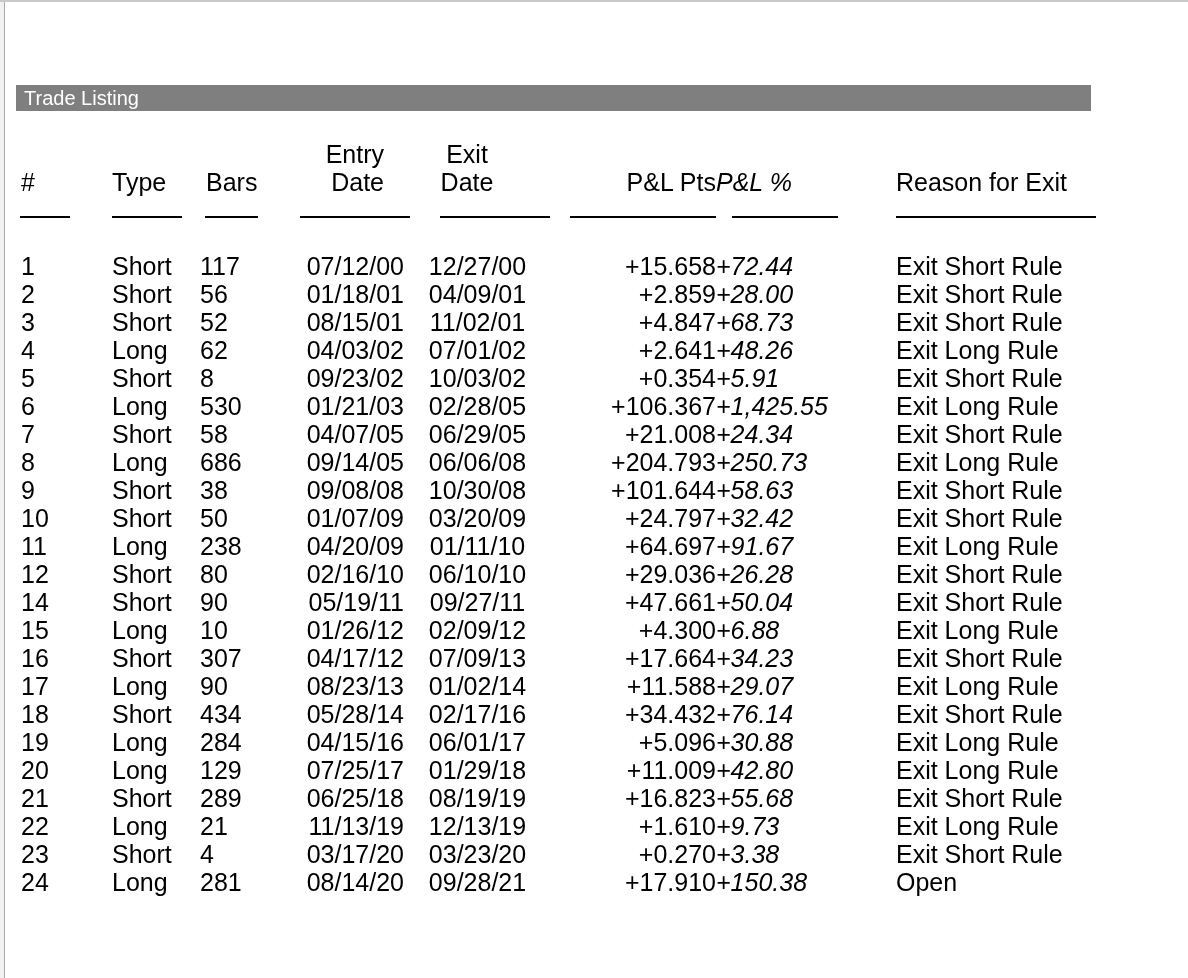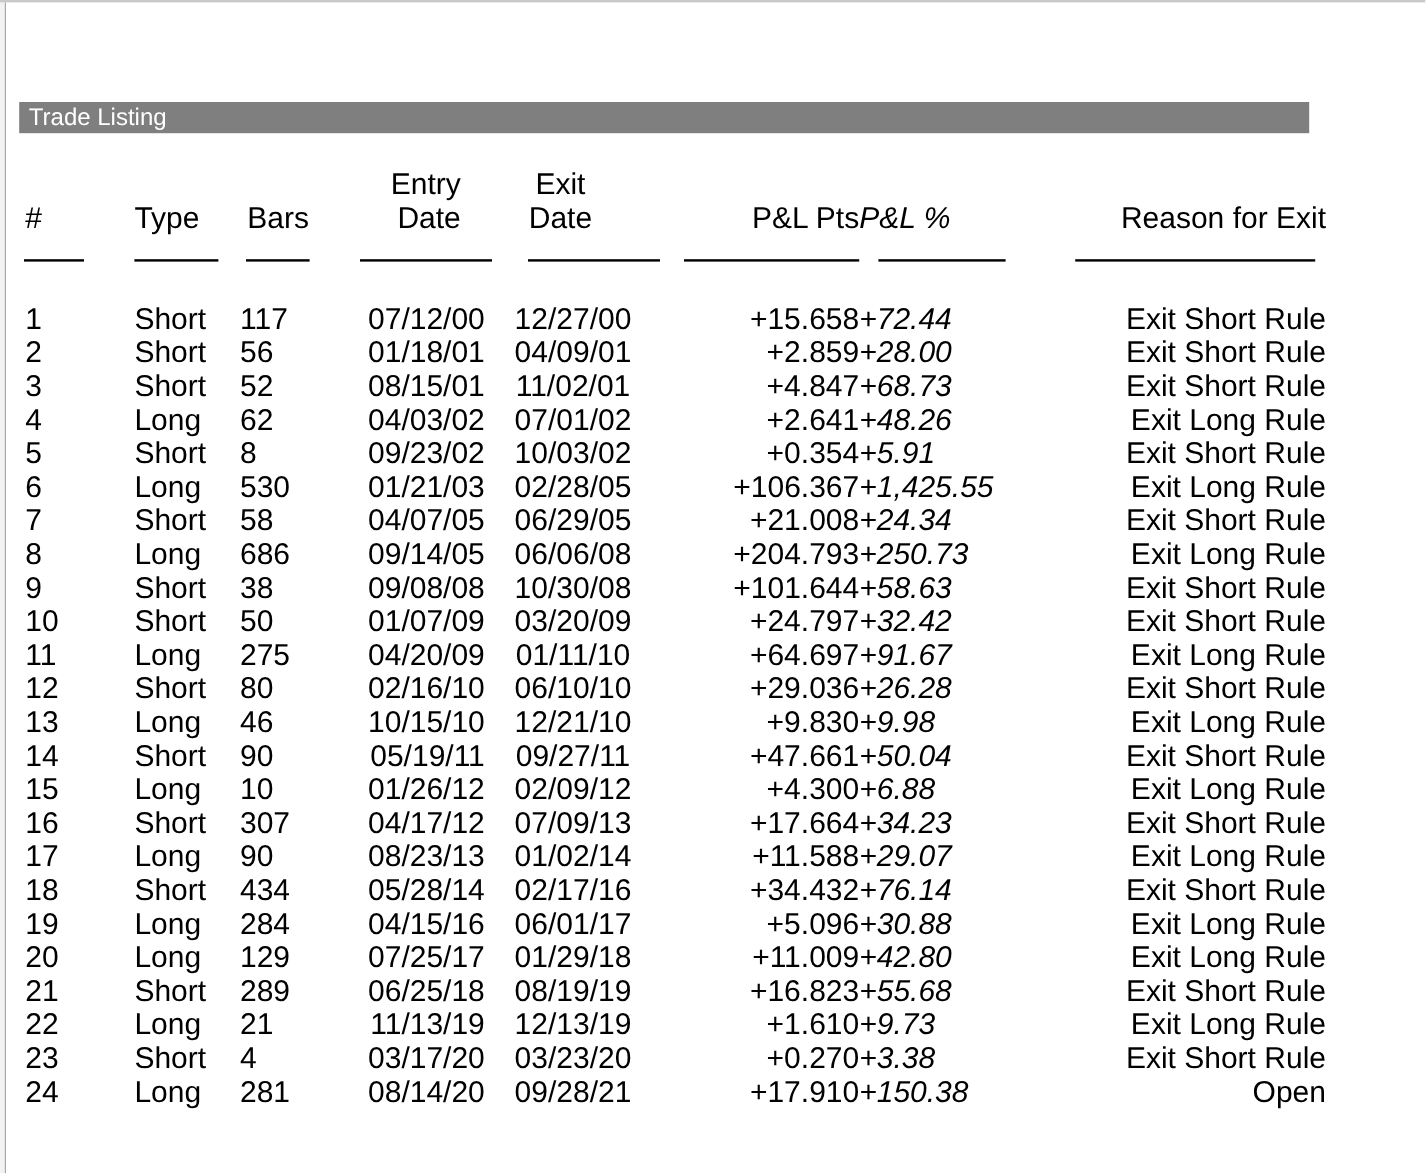--- a/index.html
+++ b/index.html
@@ -87,21 +87,21 @@
   .hline { height: 28px; line-height: 28px; white-space: pre; }
 
   
   .a1 { text-align: left;  padding-left: 5px; }
   .a2 { text-align: left;  padding-left: 6px; }
   .a3 { text-align: left; padding-right: 1px; }
   .a4 { text-align: right; padding-right: 6px; }
   .a5 { text-align: center; padding-right: 5px; }
   .a6 { text-align: right; }
   .a7 { text-align: left; font-style: italic; }
-  .a8 { text-align: right;  padding-left: 58px; }
+  .a8 { text-align: left;  padding-left: 58px; }
   th.a4, th.a5 { padding-right: 26px; }
 
   tr.underline-row td {
     height: 26px;
     padding: 0;
     vertical-align: bottom;
   }
   tr.underline-row td span {
     display: inline-block;
     height: 2px;
@@ -311,46 +311,36 @@
             <td class="a3">50</td>
             <td class="a4">01/07/09</td>
             <td class="a5">03/20/09</td>
             <td class="a6">+24.797</td>
             <td class="a7">+32.42</td>
             <td class="a8">Exit Short Rule</td>
           </tr>
           <tr>
             <td class="a1">11</td>
             <td class="a2">Long</td>
-            <td class="a3">275</td>
+            <td class="a3">238</td>
             <td class="a4">04/20/09</td>
             <td class="a5">01/11/10</td>
             <td class="a6">+64.697</td>
             <td class="a7">+91.67</td>
             <td class="a8">Exit Long Rule</td>
           </tr>
           <tr>
             <td class="a1">12</td>
             <td class="a2">Short</td>
             <td class="a3">80</td>
             <td class="a4">02/16/10</td>
             <td class="a5">06/10/10</td>
             <td class="a6">+29.036</td>
             <td class="a7">+26.28</td>
             <td class="a8">Exit Short Rule</td>
-          </tr>
-          <tr>
-            <td class="a1">13</td>
-            <td class="a2">Long</td>
-            <td class="a3">46</td>
-            <td class="a4">10/15/10</td>
-            <td class="a5">12/21/10</td>
-            <td class="a6">+9.830</td>
-            <td class="a7">+9.98</td>
-            <td class="a8">Exit Long Rule</td>
           </tr>
           <tr>
             <td class="a1">14</td>
             <td class="a2">Short</td>
             <td class="a3">90</td>
             <td class="a4">05/19/11</td>
             <td class="a5">09/27/11</td>
             <td class="a6">+47.661</td>
             <td class="a7">+50.04</td>
             <td class="a8">Exit Short Rule</td>

